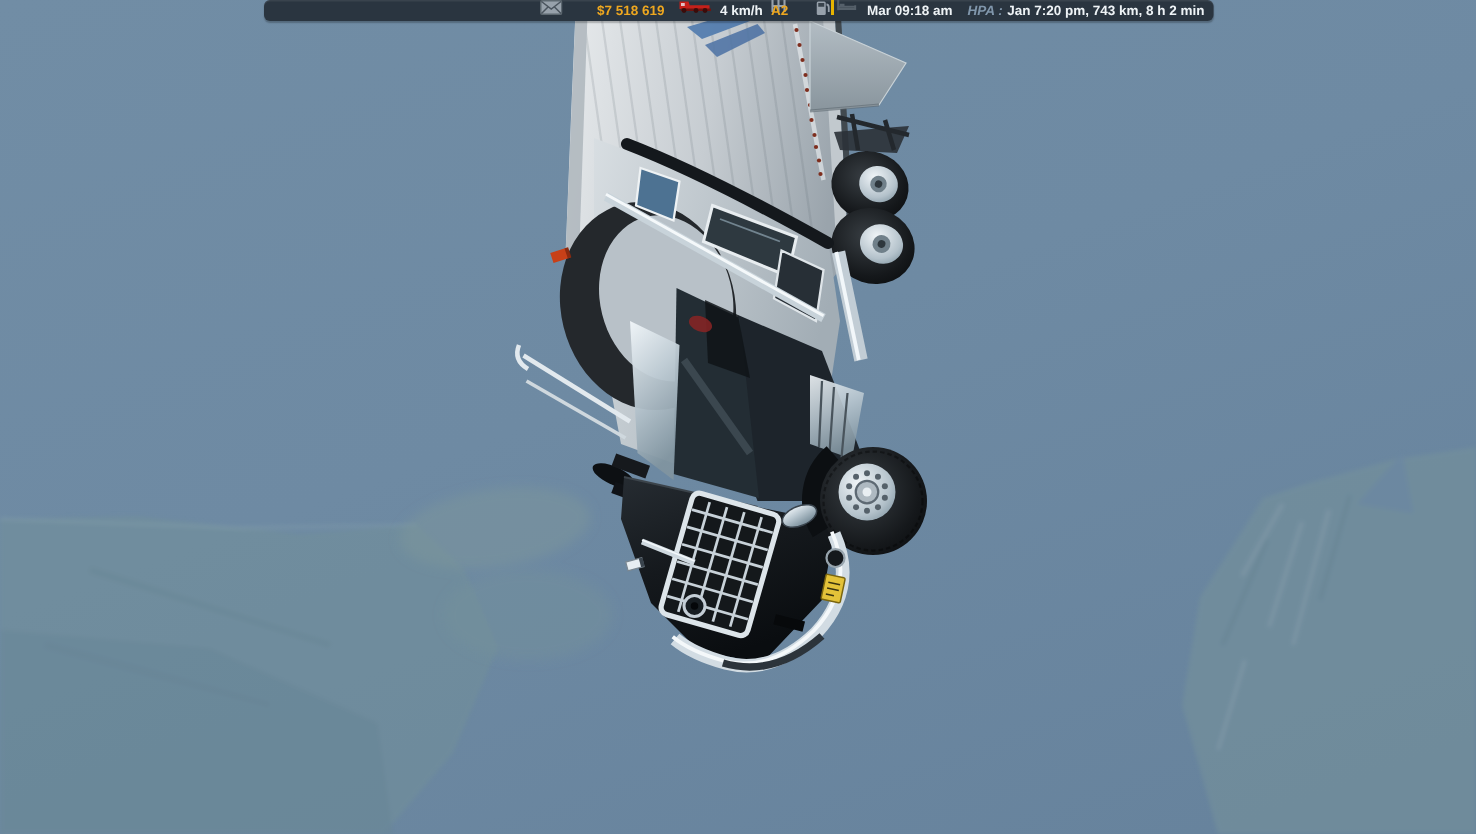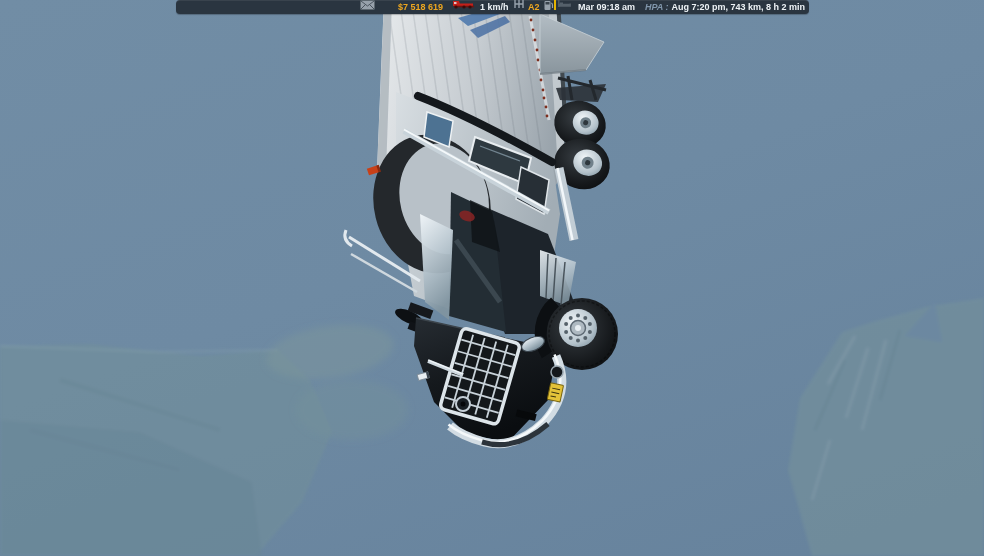--- a/index.html
+++ b/index.html
@@ -16,21 +16,21 @@
     background:var(--bar-bg,#2a3540);
     border-radius:4px;
     box-shadow:inset 0 1px 0 rgba(255,255,255,.07), 0 1px 1px rgba(0,0,0,.25);
     z-index:10;font-size:9px;font-weight:bold;line-height:14px;white-space:nowrap;
   }
   .hud span{position:absolute;top:0;height:16px;display:block;}
   .hicon{display:flex;align-items:center;}
   .hicon svg{display:block;}
   .money{left:222px;color:var(--accent-money,#eea71f);}
   .speed{left:304px;color:var(--hud-text,#eef3f6);}
-  .gear{left:352px;color:var(--accent-gear,#eea71f);}
+  .gear{left:338px;color:var(--accent-gear,#eea71f);}
   .time{left:402px;color:var(--hud-text,#eef3f6);}
   .eta{left:469px;}
   .eta .muted{position:static;display:inline;color:var(--hud-muted,#8096ab);font-style:italic;}
   .eta .etatext{position:static;display:inline;color:var(--hud-text,#eef3f6);margin-left:3px;}
   .i-mail{left:184px;top:2px;}
   .i-truck{left:276px;top:3px;}
   .i-shift{left:338px;top:3px;}
   .i-fuel{left:368px;top:2px;}
   .i-rest{left:382px;top:4px;}
 </style>
@@ -292,21 +292,21 @@
     <svg width="23" height="9" viewBox="0 0 23 9">
       <path d="M1,1 L7,1 L8,4 L8,6 L1,6 Z" fill="#c5201a"></path>
       <rect x="8" y="3.5" width="13" height="2.5" fill="#c5201a"></rect>
       <path d="M2,6.5 L22,6.5" stroke="#6e1410" stroke-width="1.6"></path>
       <circle cx="4" cy="7" r="1.6" fill="#3a0c0a"></circle>
         <circle cx="12" cy="7" r="1.6" fill="#3a0c0a"></circle>
       <circle cx="18" cy="7" r="1.6" fill="#3a0c0a"></circle>
       <rect x="2" y="2" width="2.5" height="2" fill="#e8eef2" opacity="0.8"></rect>
     </svg>
   </span>
-  <span class="speed">1 km/h</span>
+  <span class="speed">4 km/h</span>
   <span class="hicon i-shift">
     <svg width="11" height="8" viewBox="0 0 11 8">
       <path d="M1,0 L1,8 M5,0 L5,8 M9,0 L9,8 M1,4 L9,4" stroke="#97a1ab" stroke-width="1.4" fill="none"></path>
     </svg>
   </span>
   <span class="gear">A2</span>
   <span class="hicon i-fuel">
     <svg width="12" height="10" viewBox="0 0 12 10">
       <rect x="0.5" y="1" width="6" height="9" rx="1" fill="#97a1ab"></rect>
       <rect x="1.5" y="2" width="4" height="2.5" fill="#39434c"></rect>
@@ -314,14 +314,14 @@
       <rect x="10" y="0" width="2" height="10" fill="#e7b400"></rect>
     </svg>
   </span>
   <span class="hicon i-rest">
     <svg width="13" height="7" viewBox="0 0 13 7">
       <path d="M0.8,0 L0.8,7 M0.8,6 L12.2,6 L12.2,3.5 M12.2,4.5 L0.8,4.5" stroke="#55606a" stroke-width="1.4" fill="none"></path>
       <rect x="1.8" y="2.5" width="3.2" height="1.8" fill="#55606a"></rect>
     </svg>
   </span>
   <span class="time">Mar 09:18 am</span>
-  <span class="eta"><span class="muted">HPA</span><span class="muted"> :</span><span class="etatext">Aug 7:20 pm, 743 km, 8 h 2 min</span></span>
+  <span class="eta"><span class="muted">HPA</span><span class="muted"> :</span><span class="etatext">Jan 7:20 pm, 743 km, 8 h 2 min</span></span>
 </div>
 
 </body></html>

